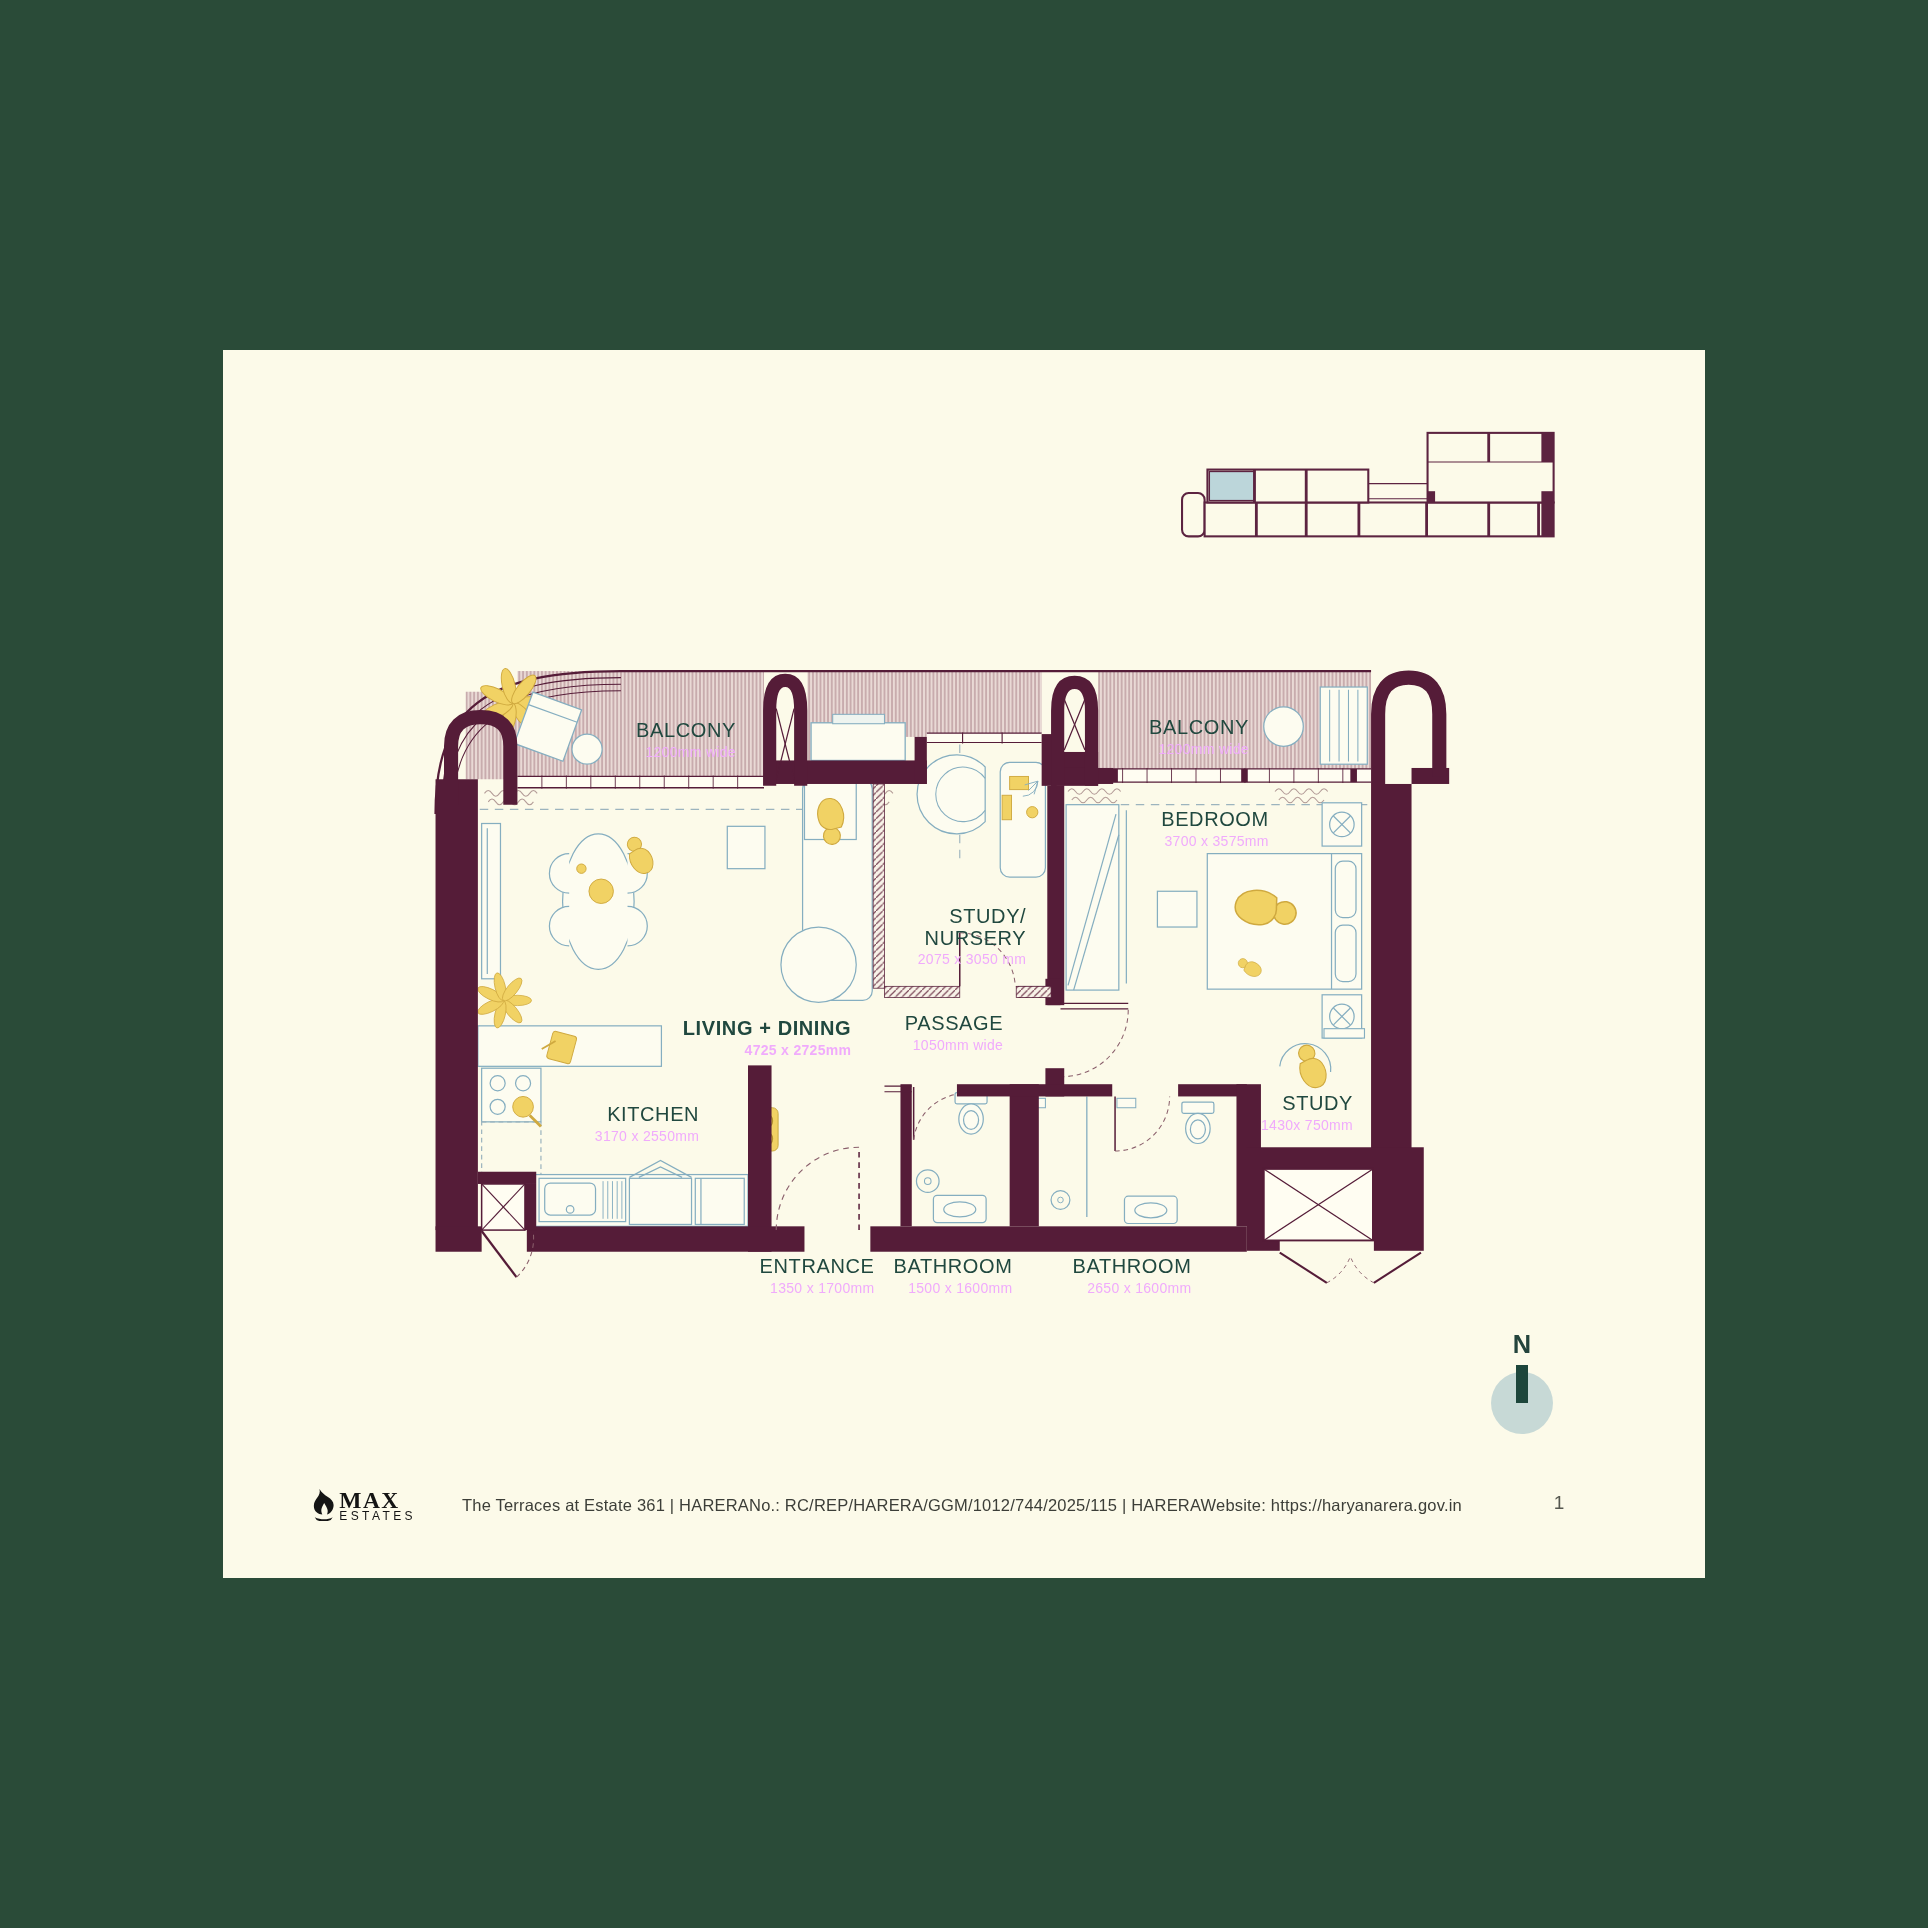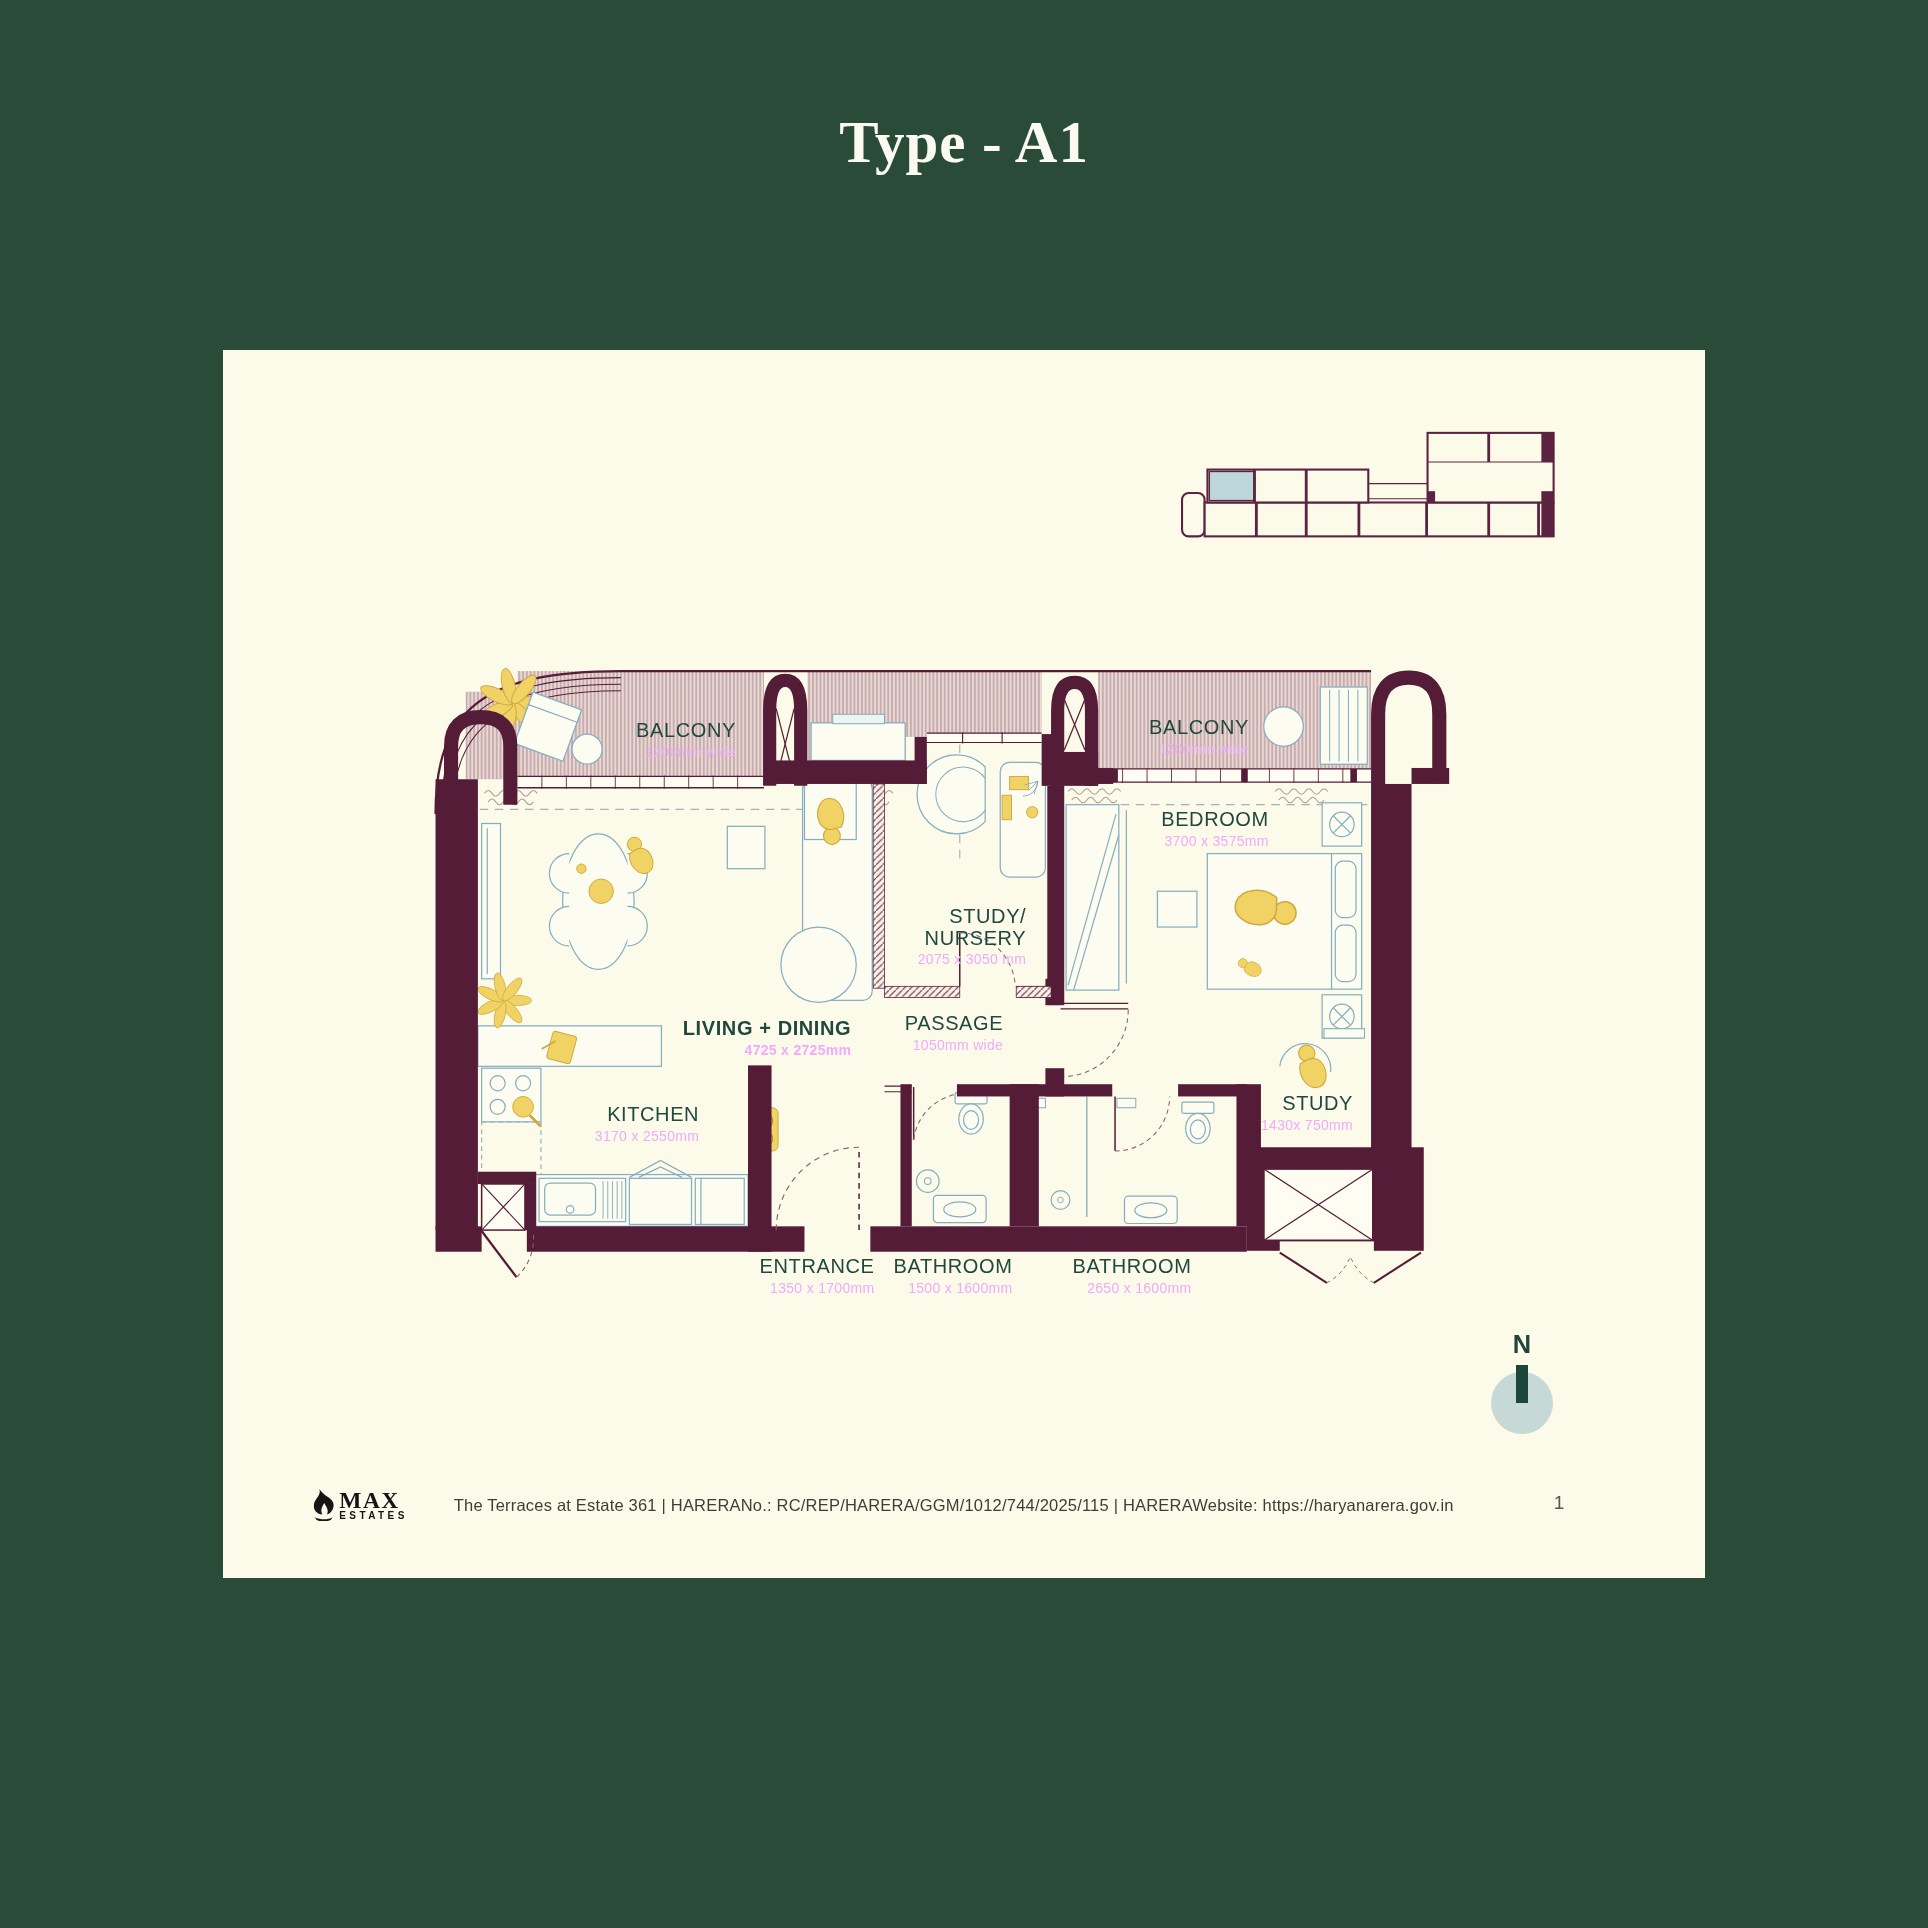--- a/index.html
+++ b/index.html
@@ -18,30 +18,29 @@
   .compass-bar{position:absolute;left:1516px;top:1365px;width:12.2px;height:38px;background:#1d463b;}
   .compass-n{position:absolute;left:1503px;top:1330px;width:38px;text-align:center;
         font-size:25.4px;font-weight:700;color:#24443c;}
   .page-num{position:absolute;left:1540px;top:1492px;width:38px;text-align:center;
         font-size:19px;color:#55574f;}
   .footer{position:absolute;left:311px;top:1475px;height:60px;display:flex;align-items:center;gap:20px;}
   .brand{display:flex;align-items:center;margin-right:26px;}
   .brand-text{margin-left:3.8px;color:#141414;}
   .brand-max{font-family:"Liberation Serif", serif;font-weight:700;font-size:23.5px;
         letter-spacing:1.4px;line-height:22.6px;}
-  .brand-estates{font-size:10px;letter-spacing:3.4px;line-height:10.4px;font-weight:700;}
+  .brand-estates{font-size:12px;letter-spacing:3.4px;line-height:10.4px;font-weight:400;}
   .footer-text{font-size:16.5px;color:#3c3e38;letter-spacing:0.2px;text-align:right;}
 </style>
 </head>
 <body>
 
 <div class="page">
 
   <div class="title-block">
-    <div class="title-line2">Type - A1</div>
   </div>
 
   <div class="card"></div>
 
   <svg style="position:absolute;left:1180px;top:431px;" width="386" height="111" viewBox="0 0 410 118">
     <g fill="#fcfae9" stroke="#5c2340" stroke-width="2.2">
       <rect x="2" y="66" width="24" height="46" rx="7"></rect>
       <rect x="26" y="76" width="371" height="36"></rect>
       <rect x="29" y="41" width="171" height="35"></rect>
       <rect x="263" y="2" width="134" height="74"></rect>

